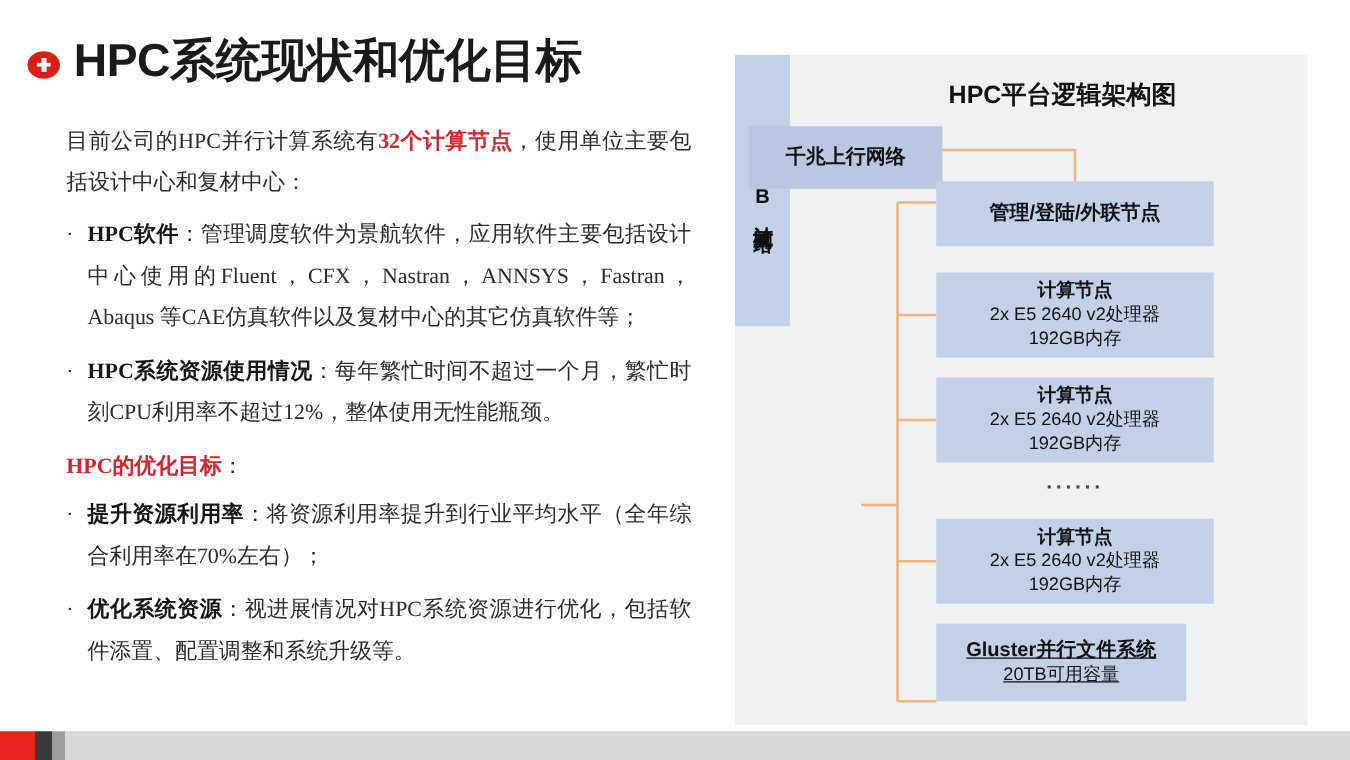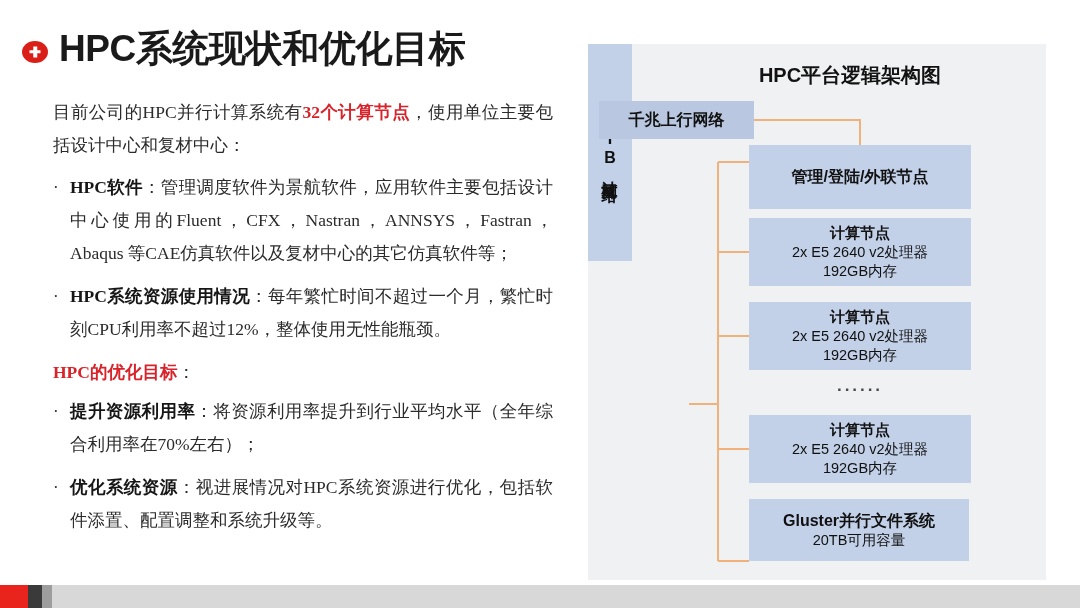--- a/index.html
+++ b/index.html
@@ -161,42 +161,43 @@
   }
   .node .n-sub {
     font-size: 14.5px;
     line-height: 19px;
   }
 
   #node-uplink {
     left: 11px;
     top: 57px;
     width: 155px;
-    height: 38px;
+    height: 50px;
     background: #b9c8e0;
   }
   #node-uplink .n-title { font-size: 16px; }
 
   #node-mgmt {
     left: 161px;
     top: 101px;
     width: 222px;
-    height: 64px;
+    height: 52px;
   }
   #node-mgmt .n-title { font-size: 16px; }
 
   #node-c1 { left: 161px; top: 174px; width: 222px; height: 68px; }
   #node-c2 { left: 161px; top: 258px; width: 222px; height: 68px; }
   #node-c3 { left: 161px; top: 371px; width: 222px; height: 68px; }
 
   #node-gluster {
     left: 161px;
     top: 455px;
-    width: 220px;
+    width: 200px;
     height: 62px;
+    text-decoration: underline;
   }
   #node-gluster .n-title { font-size: 16px; }
 
   #node-ib {
     left: 57px;
     top: 251px;
     width: 44px;
     height: 217px;
     background: #c2d0e8;
     display: flex;

